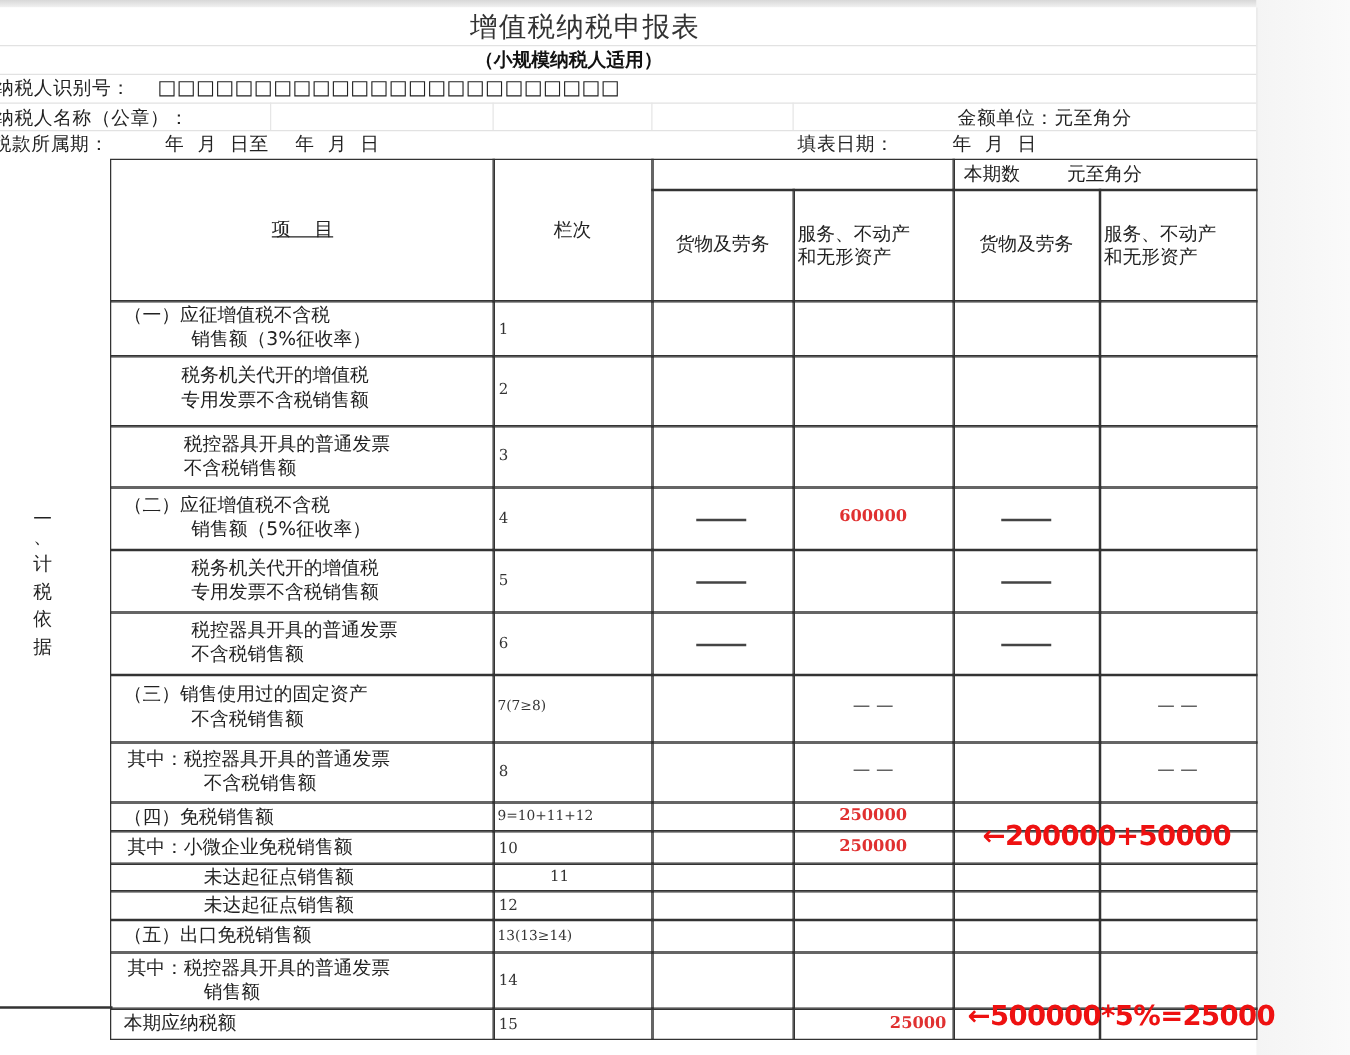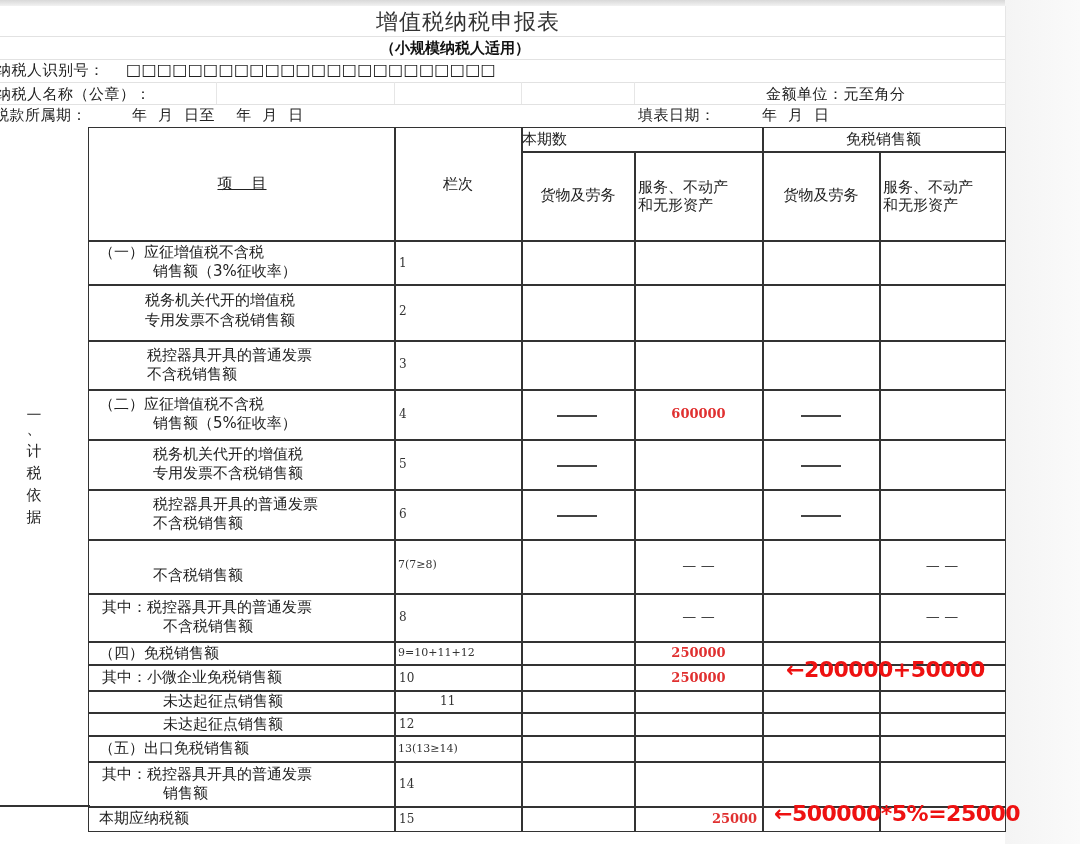--- a/index.html
+++ b/index.html
@@ -67,24 +67,24 @@
 
 <div style="position:absolute;left:0;top:0;">
 
   <div class="cell" style="left:88px;top:127px;width:308px;height:115px;">
     <div class="lbl" style="left:0;width:306px;text-align:center;top:46px;white-space:pre;text-decoration:underline;">项    目</div>
   </div>
   <div class="cell" style="left:394px;top:127px;width:129px;height:115px;">
     <div class="lbl" style="left:0;width:126px;text-align:center;top:47px;">栏次</div>
   </div>
   <div class="cell" style="left:521px;top:127px;width:243px;height:26px;">
-    <div class="lbl" style="left:0;width:276px;text-align:left;top:2px;">本期数</div>
+    <div class="lbl" style="left:0;width:276px;text-align:right;top:2px;padding-left:18px;">本期数</div>
   </div>
   <div class="cell" style="left:762px;top:127px;width:244px;height:26px;">
-    <div class="lbl" style="left:0;width:241px;text-align:center;top:2px;">免税销售额</div>
+    <div class="lbl" style="left:0;width:241px;text-align:center;top:2px;">元至角分</div>
   </div>
   <div class="cell" style="left:521px;top:151px;width:115px;height:91px;">
     <div class="lbl" style="left:0;width:112px;text-align:center;top:34px;">货物及劳务</div>
   </div>
   <div class="cell" style="left:634px;top:151px;width:130px;height:91px;">
     <div class="lbl" style="left:3px;top:26px;">服务、不动产</div>
     <div class="lbl" style="left:3px;top:44px;">和无形资产</div>
   </div>
   <div class="cell" style="left:762px;top:151px;width:119px;height:91px;">
     <div class="lbl" style="left:0;width:116px;text-align:center;top:34px;">货物及劳务</div>
@@ -187,20 +187,21 @@
     </div>
     <div class="cell" style="left:634px;top:489px;width:130px;height:52px;"></div>
     <div class="cell" style="left:762px;top:489px;width:119px;height:52px;">
       <div class="dash-long" style="left:38px;top:25px;width:40px;"></div>
     </div>
     <div class="cell" style="left:879px;top:489px;width:127px;height:52px;"></div>
   </div>
 
   <div>
     <div class="cell" style="left:88px;top:539px;width:308px;height:56px;">
+      <div class="lbl" style="left:10px;top:6px;">（三）销售使用过的固定资产</div>
       <div class="lbl" style="left:64px;top:26px;">不含税销售额</div>
     </div>
     <div class="cell" style="left:394px;top:539px;width:129px;height:56px;">
       <div class="num" style="left:3px;top:18px;font-size:11px;">7(7≥8)</div>
     </div>
     <div class="cell" style="left:521px;top:539px;width:115px;height:56px;"></div>
     <div class="cell" style="left:634px;top:539px;width:130px;height:56px;">
       <div class="dash-short" style="left:0;width:127px;text-align:center;top:17px;">— —</div>
     </div>
     <div class="cell" style="left:762px;top:539px;width:119px;height:56px;"></div>

